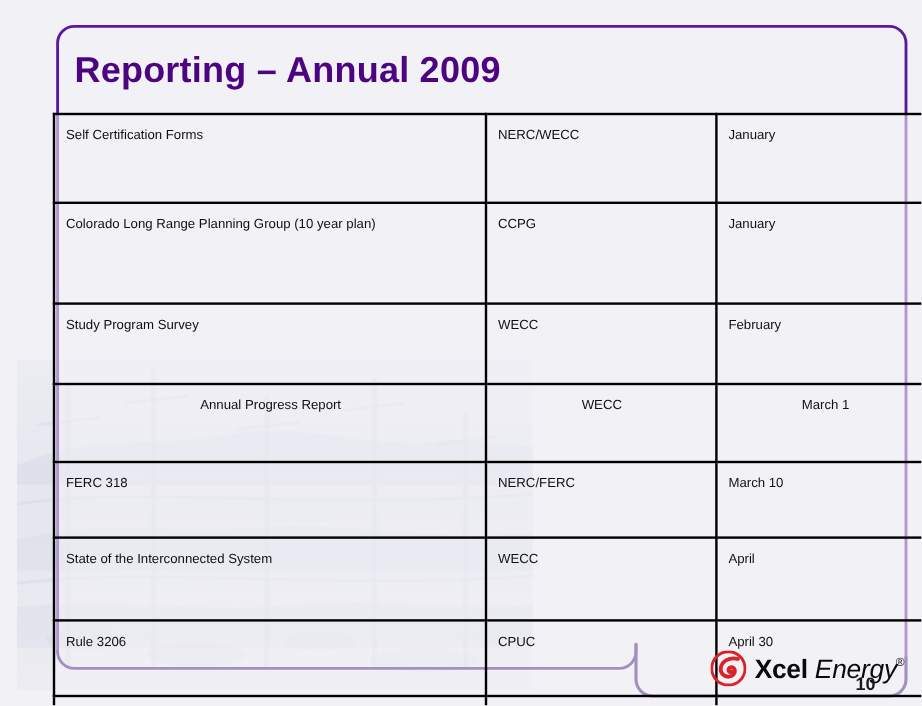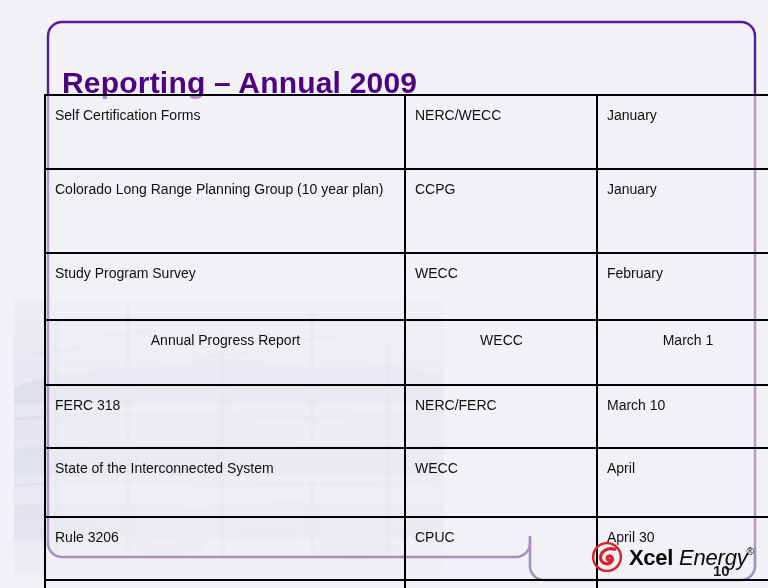--- a/index.html
+++ b/index.html
@@ -47,21 +47,20 @@
   
   #title {
     position: absolute;
     left: 62px;
     top: 42px;
     font-size: 30px;
     font-weight: bold;
     letter-spacing: 0.2px;
     color: #4d0480;
     white-space: nowrap;
-    margin-top: 24px;
   }
 
   
   #table-wrap {
     position: absolute;
     left: 44px;
     top: 94px;
     width: 676px;
     height: 430px;
   }
@@ -69,21 +68,21 @@
     width: 676px;
     height: 430px;
     border-collapse: collapse;
     table-layout: fixed;
     background: transparent;
   }
   table.reporting td {
     border: 2px solid #000000;
     vertical-align: top;
     padding: 10px 8px 10px 9px;
-    font-size: 14px;
+    font-size: 11px;
     color: #101010;
     line-height: 1.35;
     background: rgba(242,241,246,0.58);
   }
   table.reporting td.c1 { width: 341px; }
   table.reporting td.c2 { width: 173px; }
   table.reporting td.c3 { width: 162px; }
 
   
   tr.r0 td { height: 52px; }

